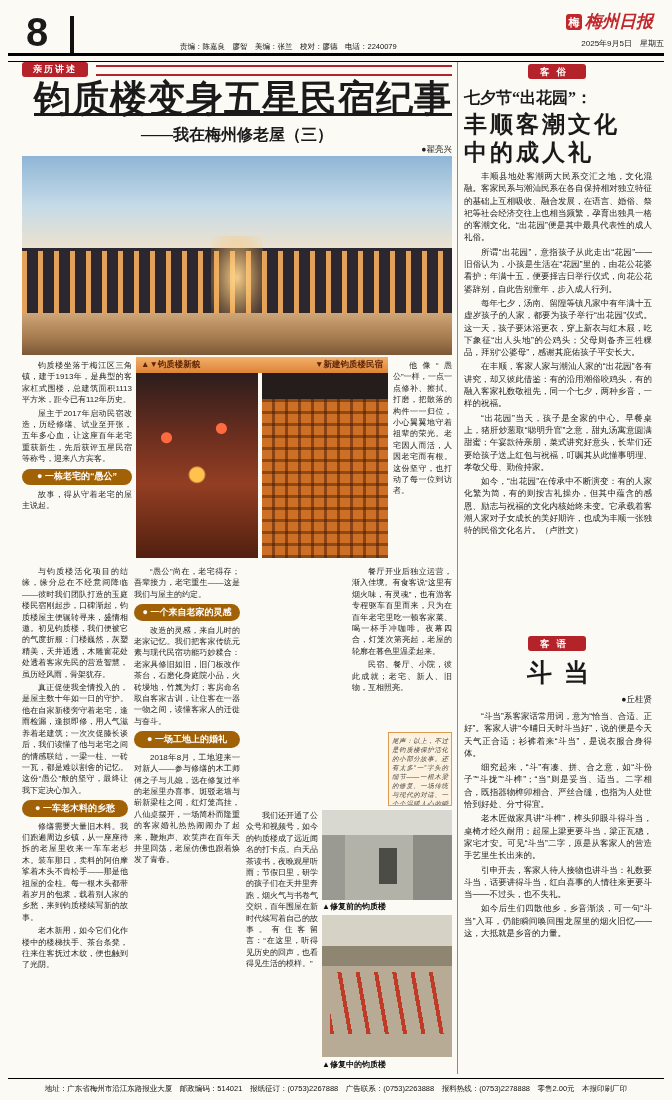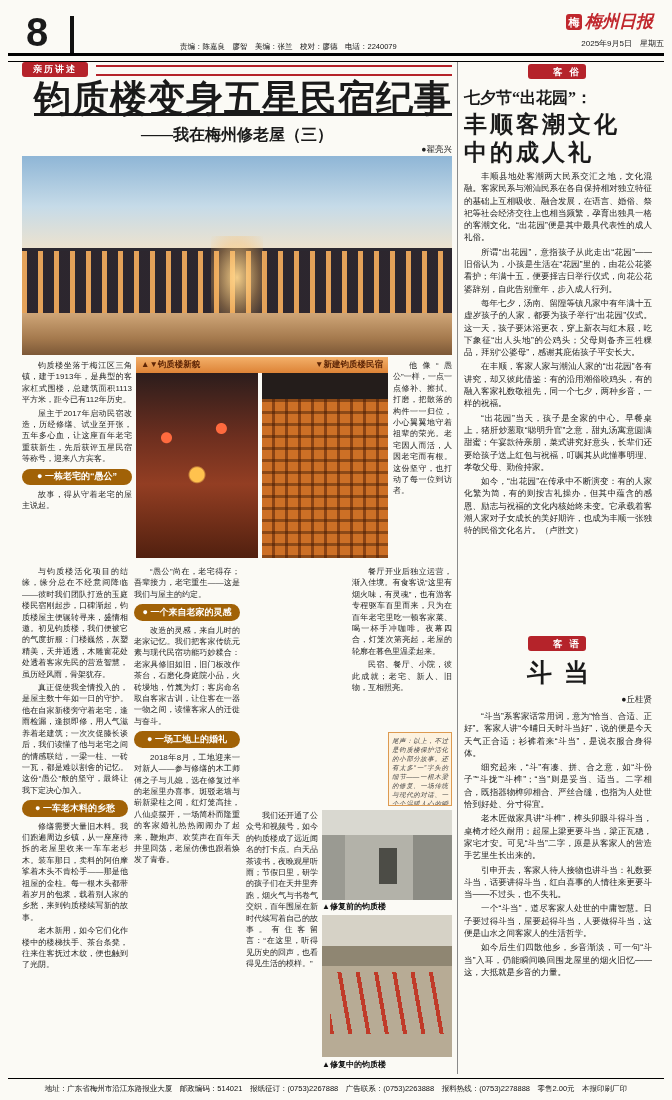--- a/index.html
+++ b/index.html
@@ -84,22 +84,22 @@
   .col3{left:246px;top:566px;width:100px;height:240px;}
   .col3b{left:246px;top:810px;width:72px;height:262px;}
   .col4{left:352px;top:566px;width:100px;height:162px;}
   .note-box{left:388px;top:732px;width:64px;height:74px;border:1px solid #dd9a50;background:#fdf2df;
         font-size:6.5px;line-height:9px;color:#4a4a4a;font-style:italic;padding:3px;box-sizing:border-box;
         text-align:justify;overflow:hidden;}
 
   
   .side-rule{left:457px;top:62px;width:1px;height:1012px;background:#8a8a8a;}
   .side-badge{width:58px;height:15px;background:#b5232a;border-radius:3px;color:#fff;
-        font-size:9.5px;font-weight:bold;line-height:15px;text-align:right;letter-spacing:7px;
-        padding-left:1px;box-sizing:border-box;}
+        font-size:9.5px;font-weight:bold;line-height:15px;text-align:left;letter-spacing:7px;
+        padding-left:12px;box-sizing:border-box;}
   .folk-badge{left:528px;top:64px;}
   .folk-t1{left:464px;top:88px;width:188px;font-family:"Liberation Serif",serif;font-weight:bold;font-size:16px;}
   .folk-t2{left:464px;top:109px;width:188px;font-family:"Liberation Serif",serif;font-weight:bold;
         font-size:23px;letter-spacing:3px;}
   .folk-t3{left:464px;top:137px;width:188px;font-family:"Liberation Serif",serif;font-weight:bold;
         font-size:23px;letter-spacing:3px;}
   .folk-body{left:464px;top:170px;width:188px;height:456px;font-size:8.5px;line-height:12.3px;}
   .lang-badge{left:528px;top:636px;}
   .lang-title{left:464px;top:656px;width:188px;text-align:center;font-size:25px;font-weight:900;letter-spacing:12px;padding-left:12px;box-sizing:border-box;}
   .lang-byline{left:540px;top:694px;width:112px;text-align:right;font-size:8.5px;}
@@ -208,20 +208,19 @@
   </div>
 
   <div class="abs side-badge lang-badge">客语</div>
   <div class="abs lang-title">斗当</div>
   <div class="abs lang-byline">●丘桂贤</div>
   <div class="abs bt lang-body">
     <p>“斗当”系客家话常用词，意为“恰当、合适、正好”。客家人讲“今晡日天时斗当好”，说的便是今天天气正合适；衫裤着来“斗当”，是说衣服合身得体。</p>
     <p>细究起来，“斗”有凑、拼、合之意，如“斗份子”“斗拢”“斗榫”；“当”则是妥当、适当。二字相合，既指器物榫卯相合、严丝合缝，也指为人处世恰到好处、分寸得宜。</p>
     <p>老木匠做家具讲“斗榫”，榫头卯眼斗得斗当，桌椅才经久耐用；起屋上梁更要斗当，梁正瓦稳，家宅才安。可见“斗当”二字，原是从客家人的营造手艺里生长出来的。</p>
     <p>引申开去，客家人待人接物也讲斗当：礼数要斗当，话要讲得斗当，红白喜事的人情往来更要斗当——不过头，也不失礼。</p>
-    <p>一个“斗当”，道尽客家人处世的中庸智慧。日子要过得斗当，屋要起得斗当，人要做得斗当，这便是山水之间客家人的生活哲学。</p>
     <p>如今后生们四散他乡，乡音渐淡，可一句“斗当”入耳，仍能瞬间唤回围龙屋里的烟火旧忆——这，大抵就是乡音的力量。</p>
   </div>
 
   <div class="abs foot-rule"></div>
   <div class="abs footer-line">地址：广东省梅州市沿江东路报业大厦　邮政编码：514021　报纸征订：(0753)2267888　广告联系：(0753)2263888　报料热线：(0753)2278888　零售2.00元　本报印刷厂印</div>
 
 </div>
 
 </body></html>

